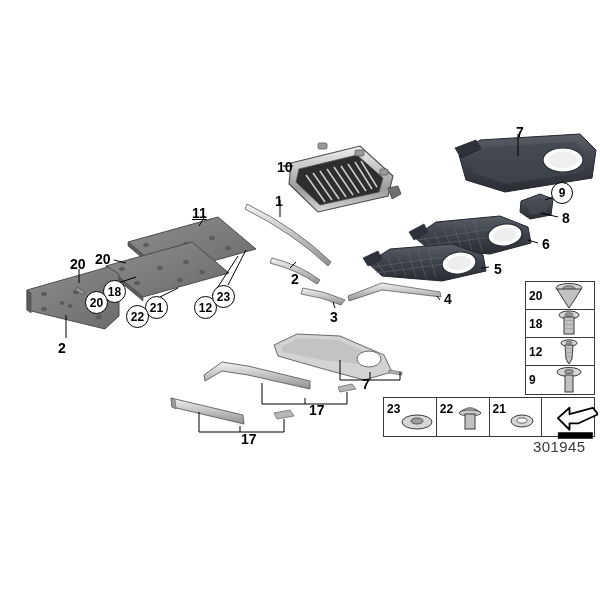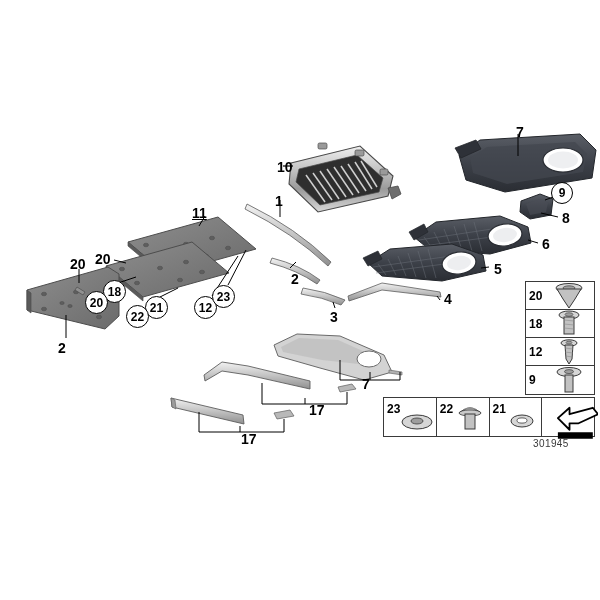--- a/index.html
+++ b/index.html
@@ -42,21 +42,21 @@
     border:1px solid #3a3a3a;box-sizing:border-box;display:flex;
   }
   .lrow-cell{
     position:relative;flex:1;border-right:1px solid #3a3a3a;box-sizing:border-box;
   }
   .lrow-cell:last-child{border-right:none;}
   .lrow-num{position:absolute;left:3px;top:4px;font-weight:bold;font-size:12px;color:#000;}
   .lrow-art{position:absolute;right:2px;top:2px;bottom:2px;width:34px;}
   #drawing-id{
     position:absolute;left:533px;top:438px;
-    font-size:10px;color:#3a3a3a;letter-spacing:.4px;
+    font-size:15px;color:#3a3a3a;letter-spacing:.4px;
   }
   
   #footer{
     position:absolute;left:0;top:525px;width:600px;height:75px;background:#ffffff;
   }
 </style>
 </head>
 <body>
 
 <svg id="diagram" viewBox="0 0 600 525">

